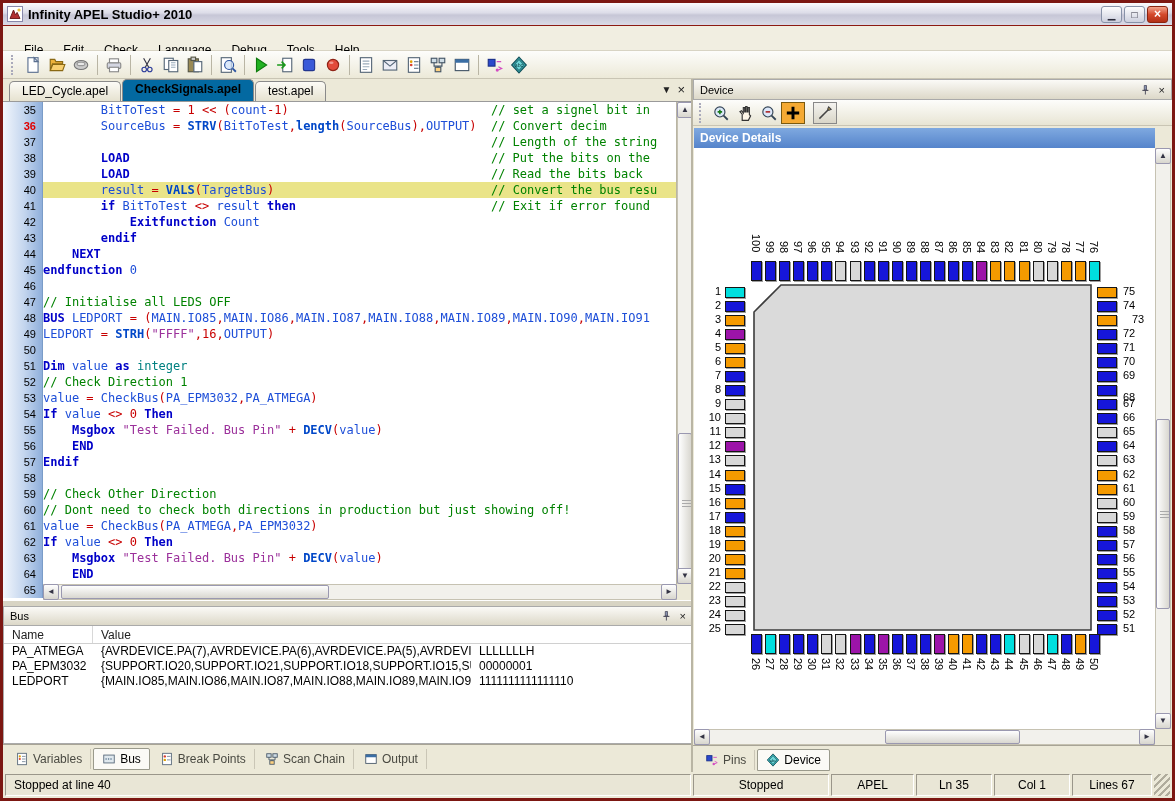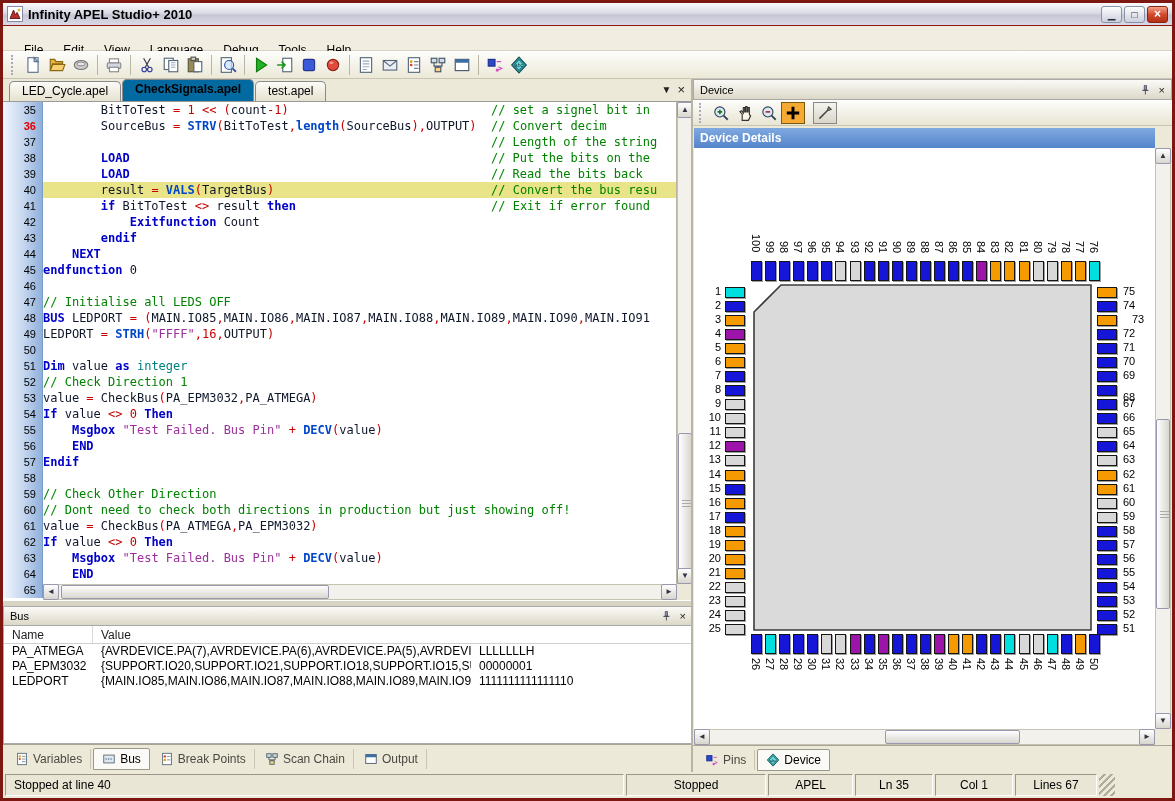--- a/index.html
+++ b/index.html
@@ -36,21 +36,21 @@
   .etab-btns{margin-left:auto;display:flex;gap:6px;align-items:center;padding:0 8px 4px 0;font-size:10px;color:#222;}
   
   .editor{position:absolute;left:0;top:99px;width:674px;height:498px;background:#fff;
     border-right:1px solid #b9b5a4;overflow:hidden;}
   .cl{display:flex;height:16px;}
   .ln{flex:none;width:40px;text-align:right;padding-right:6px;font-size:11px;line-height:16px;
     background:linear-gradient(90deg,#f2f6fc 0%,#c3d5ee 55%,#8fafdb 100%);border-right:1px solid #7a9cc8;}
   .ln.bp{color:#e00000;font-weight:bold;}
   .codeline{flex:1;font-family:"DejaVu Sans Mono",monospace;font-size:12px;line-height:16px;white-space:pre;overflow:hidden;}
   .cl.cur .codeline{background:#eae489;}
-  .sg-n,.sg-w{color:#0f172a;}
+  .sg-n,.sg-w{color:#1d4ed8;}
   .sg-k{color:#0000c8;font-weight:bold;}
   .sg-f{color:#0047c8;font-weight:bold;}
   .sg-o{color:#c80000;}
   .sg-c{color:#008200;}
   .sg-s{color:#9b309b;}
   .sg-t{color:#008080;}
   
   .sb-track{position:absolute;background:#f2f1ec;border:1px solid #c6c2b2;}
   .sb-btn{position:absolute;width:16px;height:16px;background:linear-gradient(#fefefe,#d8d6ce);
     border:1px solid #9a98b0;border-radius:2px;font-size:8px;color:#334;text-align:center;line-height:14px;}
@@ -73,21 +73,21 @@
   
   .dock-tabs{position:absolute;height:28px;background:#ece9d8;border-top:1px solid #a8a496;
     display:flex;align-items:center;padding-left:4px;gap:2px;}
   .dtab{display:flex;align-items:center;gap:4px;padding:3px 8px;color:#4a4a42;border-right:1px solid #cac6b6;}
   .dtab.active{background:#fbfaf6;border:1px solid #9a9a8c;border-radius:2px 2px 0 0;color:#000;}
   
   .statusbar{position:absolute;left:0;top:769px;width:1169px;height:26px;background:#ece9d8;
     display:flex;align-items:stretch;padding:2px;gap:2px;}
   .st-cell{border:1px solid;border-color:#9a968a #fff #fff #9a968a;background:#e9e6d6;
     display:flex;align-items:center;padding:0 8px;font-size:12px;}
-  .st-left{flex:none;width:619px;}
+  .st-left{flex:none;width:686px;}
   .st-grip{width:16px;border:none;background:
      repeating-linear-gradient(135deg,transparent 0 3px,#b0ac9c 3px 5px);}
   
   .v-split{position:absolute;left:688px;top:76px;width:2px;height:693px;background:#b9b5a4;}
   .right-panel{position:absolute;left:690px;top:76px;width:479px;height:693px;background:#ece9d8;}
   .dev-title{position:absolute;left:0;top:0;width:479px;height:21px;}
   .dev-toolbar{position:absolute;left:0;top:21px;width:479px;height:26px;display:flex;align-items:center;
     background:linear-gradient(#fdfdfb,#e8e5d4);border-bottom:1px solid #c9c5b4;padding-left:6px;}
   .dtbtn{width:24px;height:22px;display:flex;align-items:center;justify-content:center;border:1px solid transparent;}
   .dtbtn.active{background:#f5aa33;border:1px solid #7a5a10;}
@@ -118,21 +118,21 @@
     <span class="winbtns">
       <span class="wb">▁</span>
       <span class="wb">□</span>
       <span class="wb close">×</span>
     </span>
   </div>
 
   <div class="menubar" id="menubar">
       <span class="menu-item">File</span>
       <span class="menu-item">Edit</span>
-      <span class="menu-item">View</span>
+      <span class="menu-item">Check</span>
       <span class="menu-item">Language</span>
       <span class="menu-item">Debug</span>
       <span class="menu-item">Tools</span>
       <span class="menu-item">Help</span>
     </div>
 
   <div class="toolbar" id="toolbar">
     <span class="tb-grip"></span>
   <span class="tbtn">
         <svg viewBox="0 0 16 16" width="18" height="18" xmlns="http://www.w3.org/2000/svg">

